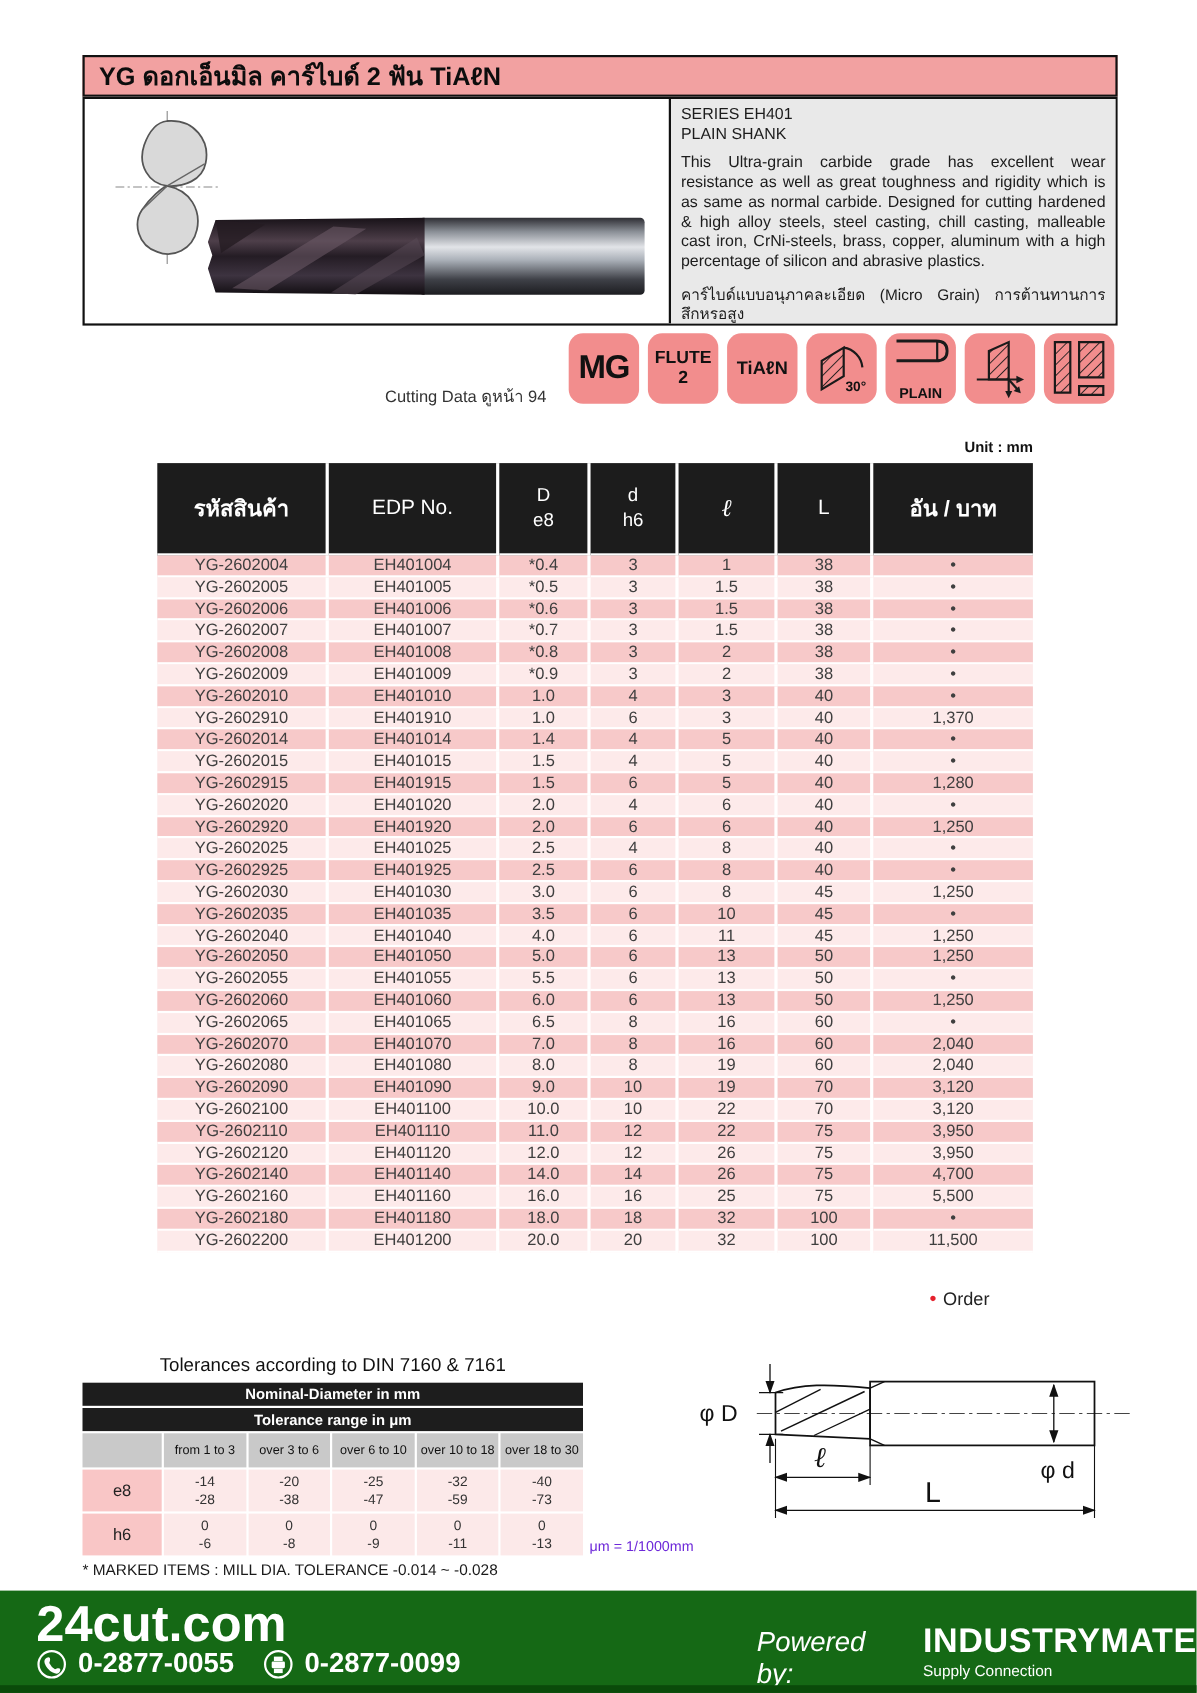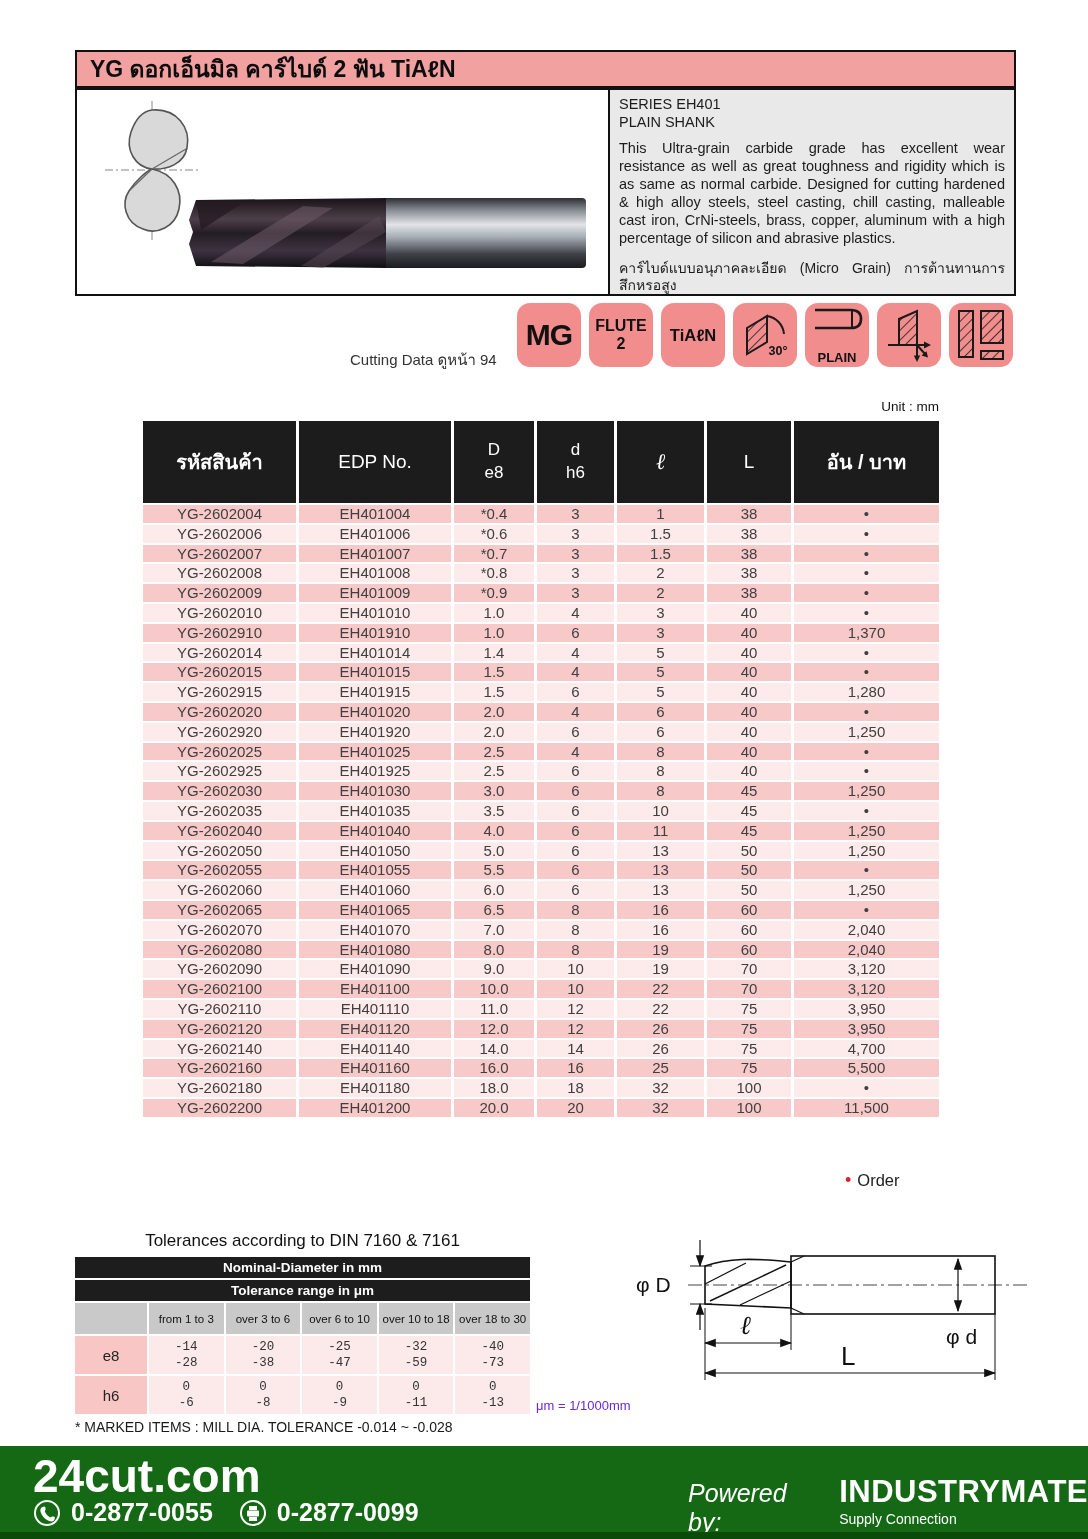--- a/index.html
+++ b/index.html
@@ -29,21 +29,21 @@
   .badge-row{position:absolute;left:517px;top:303px;display:flex;gap:8px;}
   .badge{width:64px;height:64px;background:#f28d8d;border-radius:13px;
     display:flex;flex-direction:column;align-items:center;justify-content:center;
     color:#111;text-align:center;box-sizing:border-box;}
   .badge.mg{font-size:30px;font-weight:800;letter-spacing:-1px;}
   .badge.flute{font-size:16px;font-weight:bold;line-height:1.1;}
   .badge.coat{font-size:16.5px;font-weight:bold;}
 
   
   .unit-note{position:absolute;left:819px;top:399px;width:120px;text-align:right;
-    font-size:13.5px;font-weight:400;color:#111;}
+    font-size:13.5px;font-weight:700;color:#111;}
 
   
   table.main{position:absolute;left:143px;top:421px;width:796px;
     border-collapse:separate;border-spacing:0;table-layout:fixed;}
   table.main th{background:#1c1c1c;color:#fff;font-weight:normal;
     height:82px;vertical-align:middle;text-align:center;border-right:3px solid #fff;
     border-bottom:2px solid #fff;padding:0;}
   table.main th:last-child{border-right:none;}
   .th-big{font-size:20px;font-weight:bold;}
   .th-med{font-size:19px;}
@@ -68,21 +68,21 @@
   .tol-band{background:#1d1d1d;color:#fff;height:21px;line-height:21px;
     text-align:center;font-size:13.5px;font-weight:bold;margin-bottom:2px;}
   .tol-grid{display:grid;grid-template-columns:72px repeat(5,1fr);gap:2px;margin-bottom:2px;}
   .tol-grid .hcell{background:#c9c9c9;height:31px;display:flex;align-items:center;
     justify-content:center;font-size:11.5px;color:#111;}
   .tol-row{display:grid;grid-template-columns:72px repeat(5,1fr);gap:2px;margin-bottom:2px;}
   .tol-row .lbl{background:#f9c6c6;height:38px;display:flex;align-items:center;
     justify-content:center;font-size:15px;color:#222;}
   .tol-row .val{background:#fce9e9;height:38px;display:flex;align-items:center;
     justify-content:center;font-size:12.5px;line-height:1.3;color:#333;
-    white-space:pre-line;text-align:center;font-family:Liberation Mono, monospace;}
+    white-space:pre-line;text-align:center;}
   .micron-note{position:absolute;left:536px;top:1398px;font-size:13px;color:#6d28d9;}
   .marked-note{position:absolute;left:75px;top:1419px;font-size:14px;color:#1a1a1a;}
 
   
   .diagram-svg{position:absolute;left:628px;top:1238px;}
 
   
   .footer{position:absolute;left:0;top:1446px;width:1088px;height:93px;background:#156915;}
   .footer .strip{position:absolute;left:0;bottom:0;width:100%;height:7px;background:#0a4b0a;}
   .site{position:absolute;left:33px;top:3px;font-size:46px;font-weight:bold;color:#fff;}
@@ -254,20 +254,29 @@
         <tr>
           <td>YG-2602004</td>
           <td>EH401004</td>
           <td>*0.4</td>
           <td>3</td>
           <td>1</td>
           <td>38</td>
           <td class="price">•</td>
         </tr>
 
+        <tr>
+          <td>YG-2602005</td>
+          <td>EH401005</td>
+          <td>*0.5</td>
+          <td>3</td>
+          <td>1.5</td>
+          <td>38</td>
+          <td class="price">•</td>
+        </tr>
 
         <tr>
           <td>YG-2602006</td>
           <td>EH401006</td>
           <td>*0.6</td>
           <td>3</td>
           <td>1.5</td>
           <td>38</td>
           <td class="price">•</td>
         </tr>

